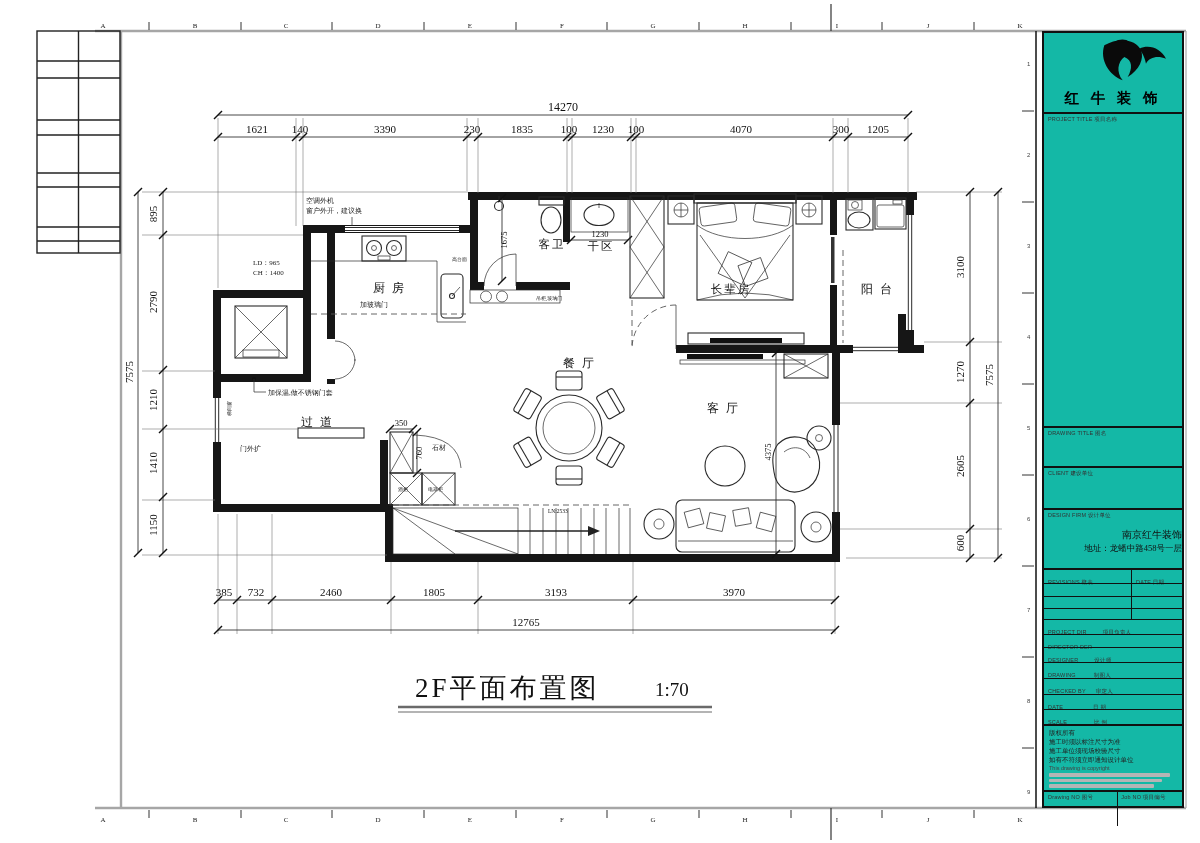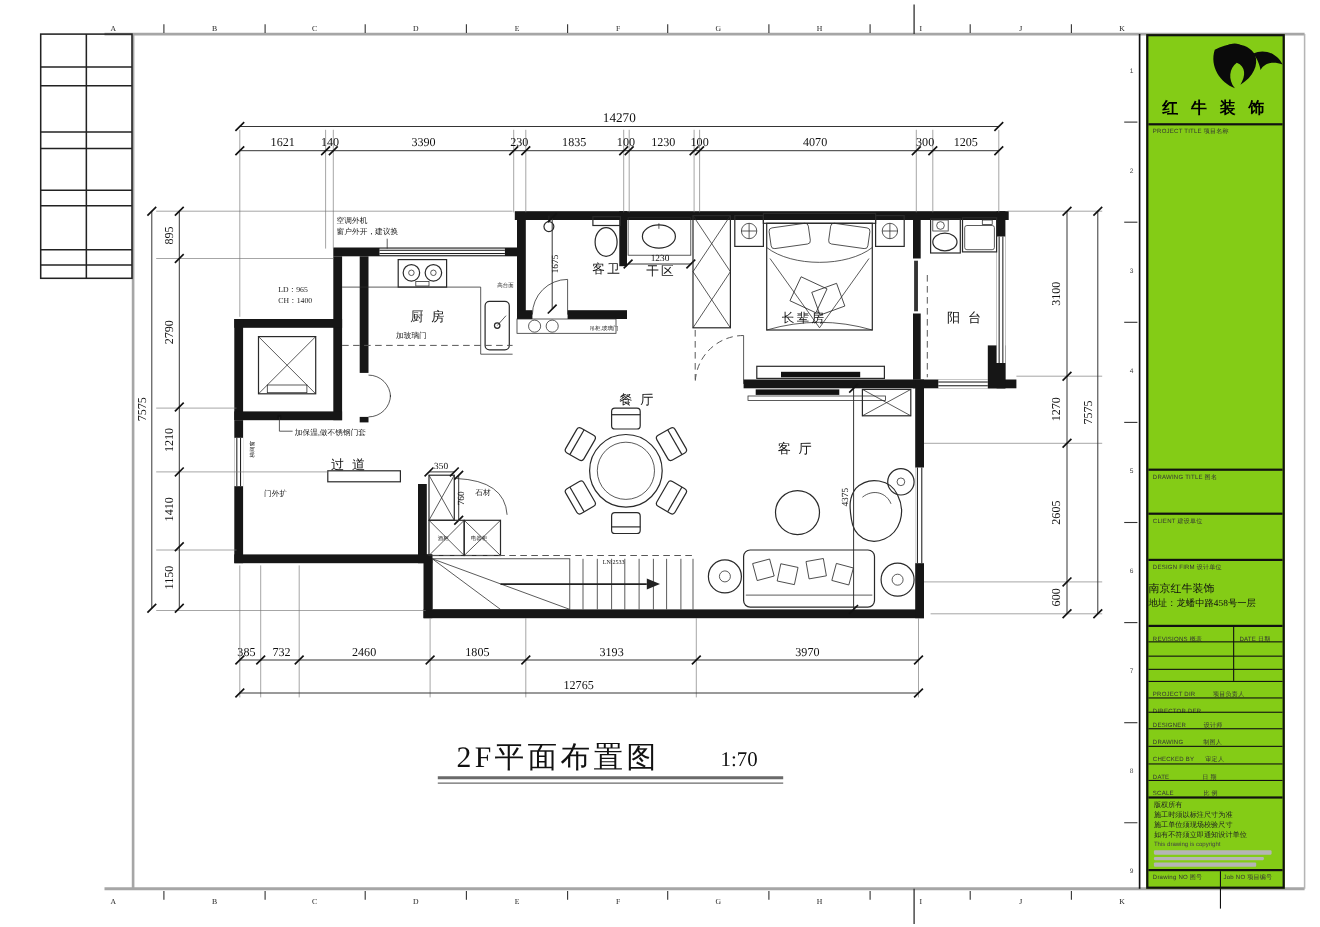--- a/index.html
+++ b/index.html
@@ -19,25 +19,25 @@
   .dims{font-size:8.5px;text-anchor:middle}
   .rm{font-size:12px;text-anchor:middle;letter-spacing:7px}
   .rm3{font-size:11.5px;text-anchor:middle;letter-spacing:2px}
   .nt{font-size:7px;fill:#222}
   .nts{font-size:5px;fill:#222}
   .gl{font-size:7px;text-anchor:middle;fill:#222}
   .gn{font-size:6px;fill:#444;font-family:"Liberation Sans",sans-serif}
   .bigtitle{font-size:27px;letter-spacing:3px}
   .bigscale{font-size:19px}
   
-  #titleblock{position:absolute;left:1042px;top:31px;width:126px;height:777px;border:2px solid #111;box-sizing:border-box;background:#84cc16}
+  #titleblock{position:absolute;left:1042px;top:31px;width:142px;height:777px;border:2px solid #111;box-sizing:border-box;background:#14b8a6}
   #titleblock .row{position:absolute;left:0;width:100%;border-top:1.5px solid #111;box-sizing:border-box}
   #titleblock .hd{font:5.5px "Liberation Sans",sans-serif;color:#333;padding:2px 0 0 4px;letter-spacing:.2px}
   .tb-company{position:absolute;left:0;top:56px;width:100%;text-align:center;font-size:14.5px;font-weight:bold;letter-spacing:4px;color:#000}
-  .tb-firm{position:absolute;left:0;width:100%;text-align:left;color:#111}
+  .tb-firm{position:absolute;left:0;width:100%;text-align:right;color:#111}
   .copyline{font-size:6.5px;color:#222;margin:0 0 1.5px 5px;line-height:7.5px}
   .copyen{font:5.5px "Liberation Sans",sans-serif;color:#444;margin:1px 0 2px 5px}
   .blurbar{height:3.5px;background:#b5b5b5;margin:2px 5px 2px 5px;border-radius:1px}
   .cellhd{position:absolute;font:5.5px "Liberation Sans",sans-serif;color:#333;top:2px;left:4px;letter-spacing:.2px}
 </style>
 </head>
 <body>
 
 <div id="sheet">
 <svg width="1200" height="843" viewBox="0 0 1200 843">

